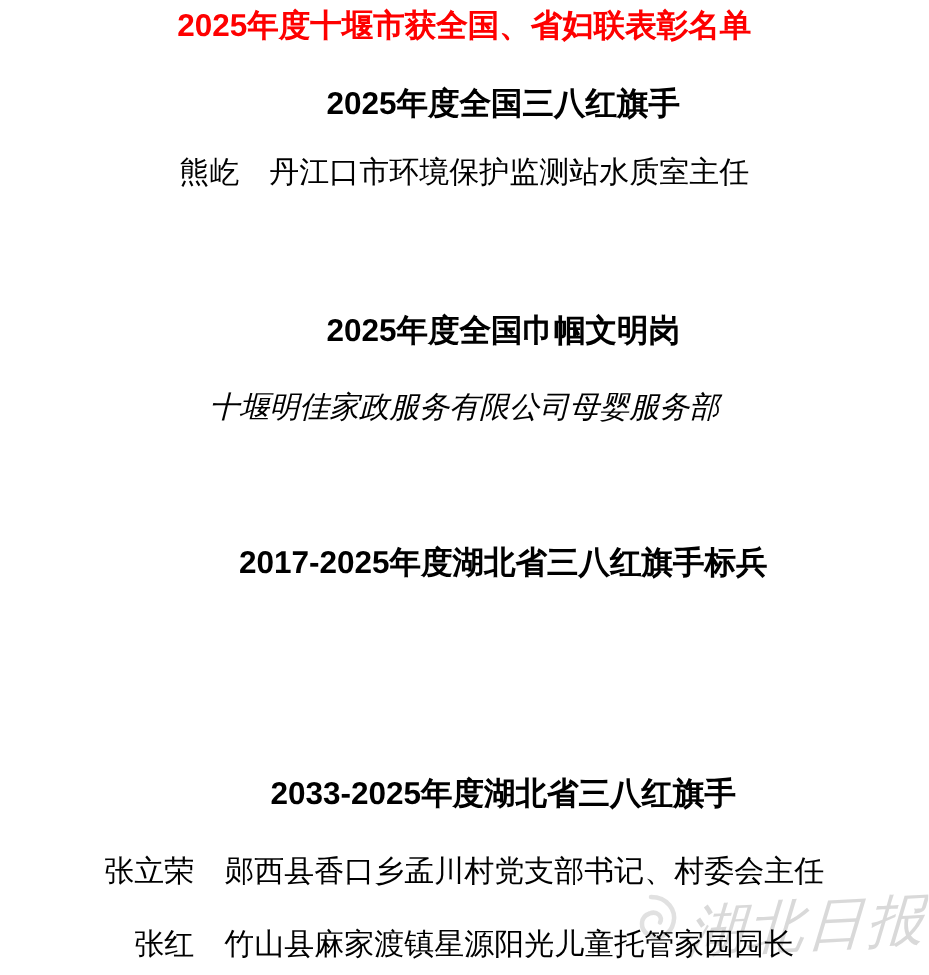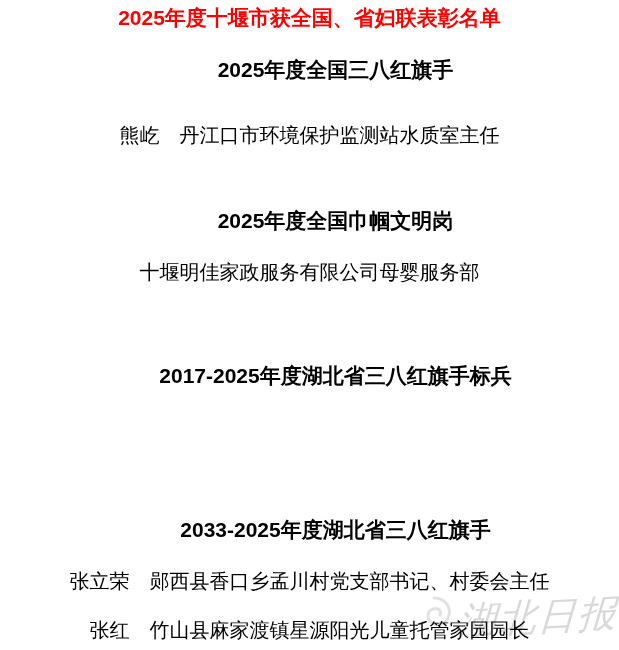--- a/index.html
+++ b/index.html
@@ -35,23 +35,23 @@
     font-weight: bold;
     color: #000000;
     padding-left: 26px;
   }
   .entry {
     font-size: 20px;
     font-weight: normal;
     color: #000000;
   }
   .pos-h1 { top: 57px; }
-  .pos-t1 { top: 102px; margin-top: 20px; }
+  .pos-t1 { top: 102px; }
   .pos-h2 { top: 208px; text-align: center; }
-  .pos-t2 { top: 259px; }
+  .pos-t2 { top: 259px; font-style: italic; }
   .pos-h3 { top: 363px; }
   .pos-t3 { top: 415px; }
   .pos-h4 { top: 517px; }
   .pos-t4 { top: 568px; }
   .pos-t5 { top: 617px; }
 
   .watermark {
     position: absolute;
     top: 586px;
     left: 412px;

